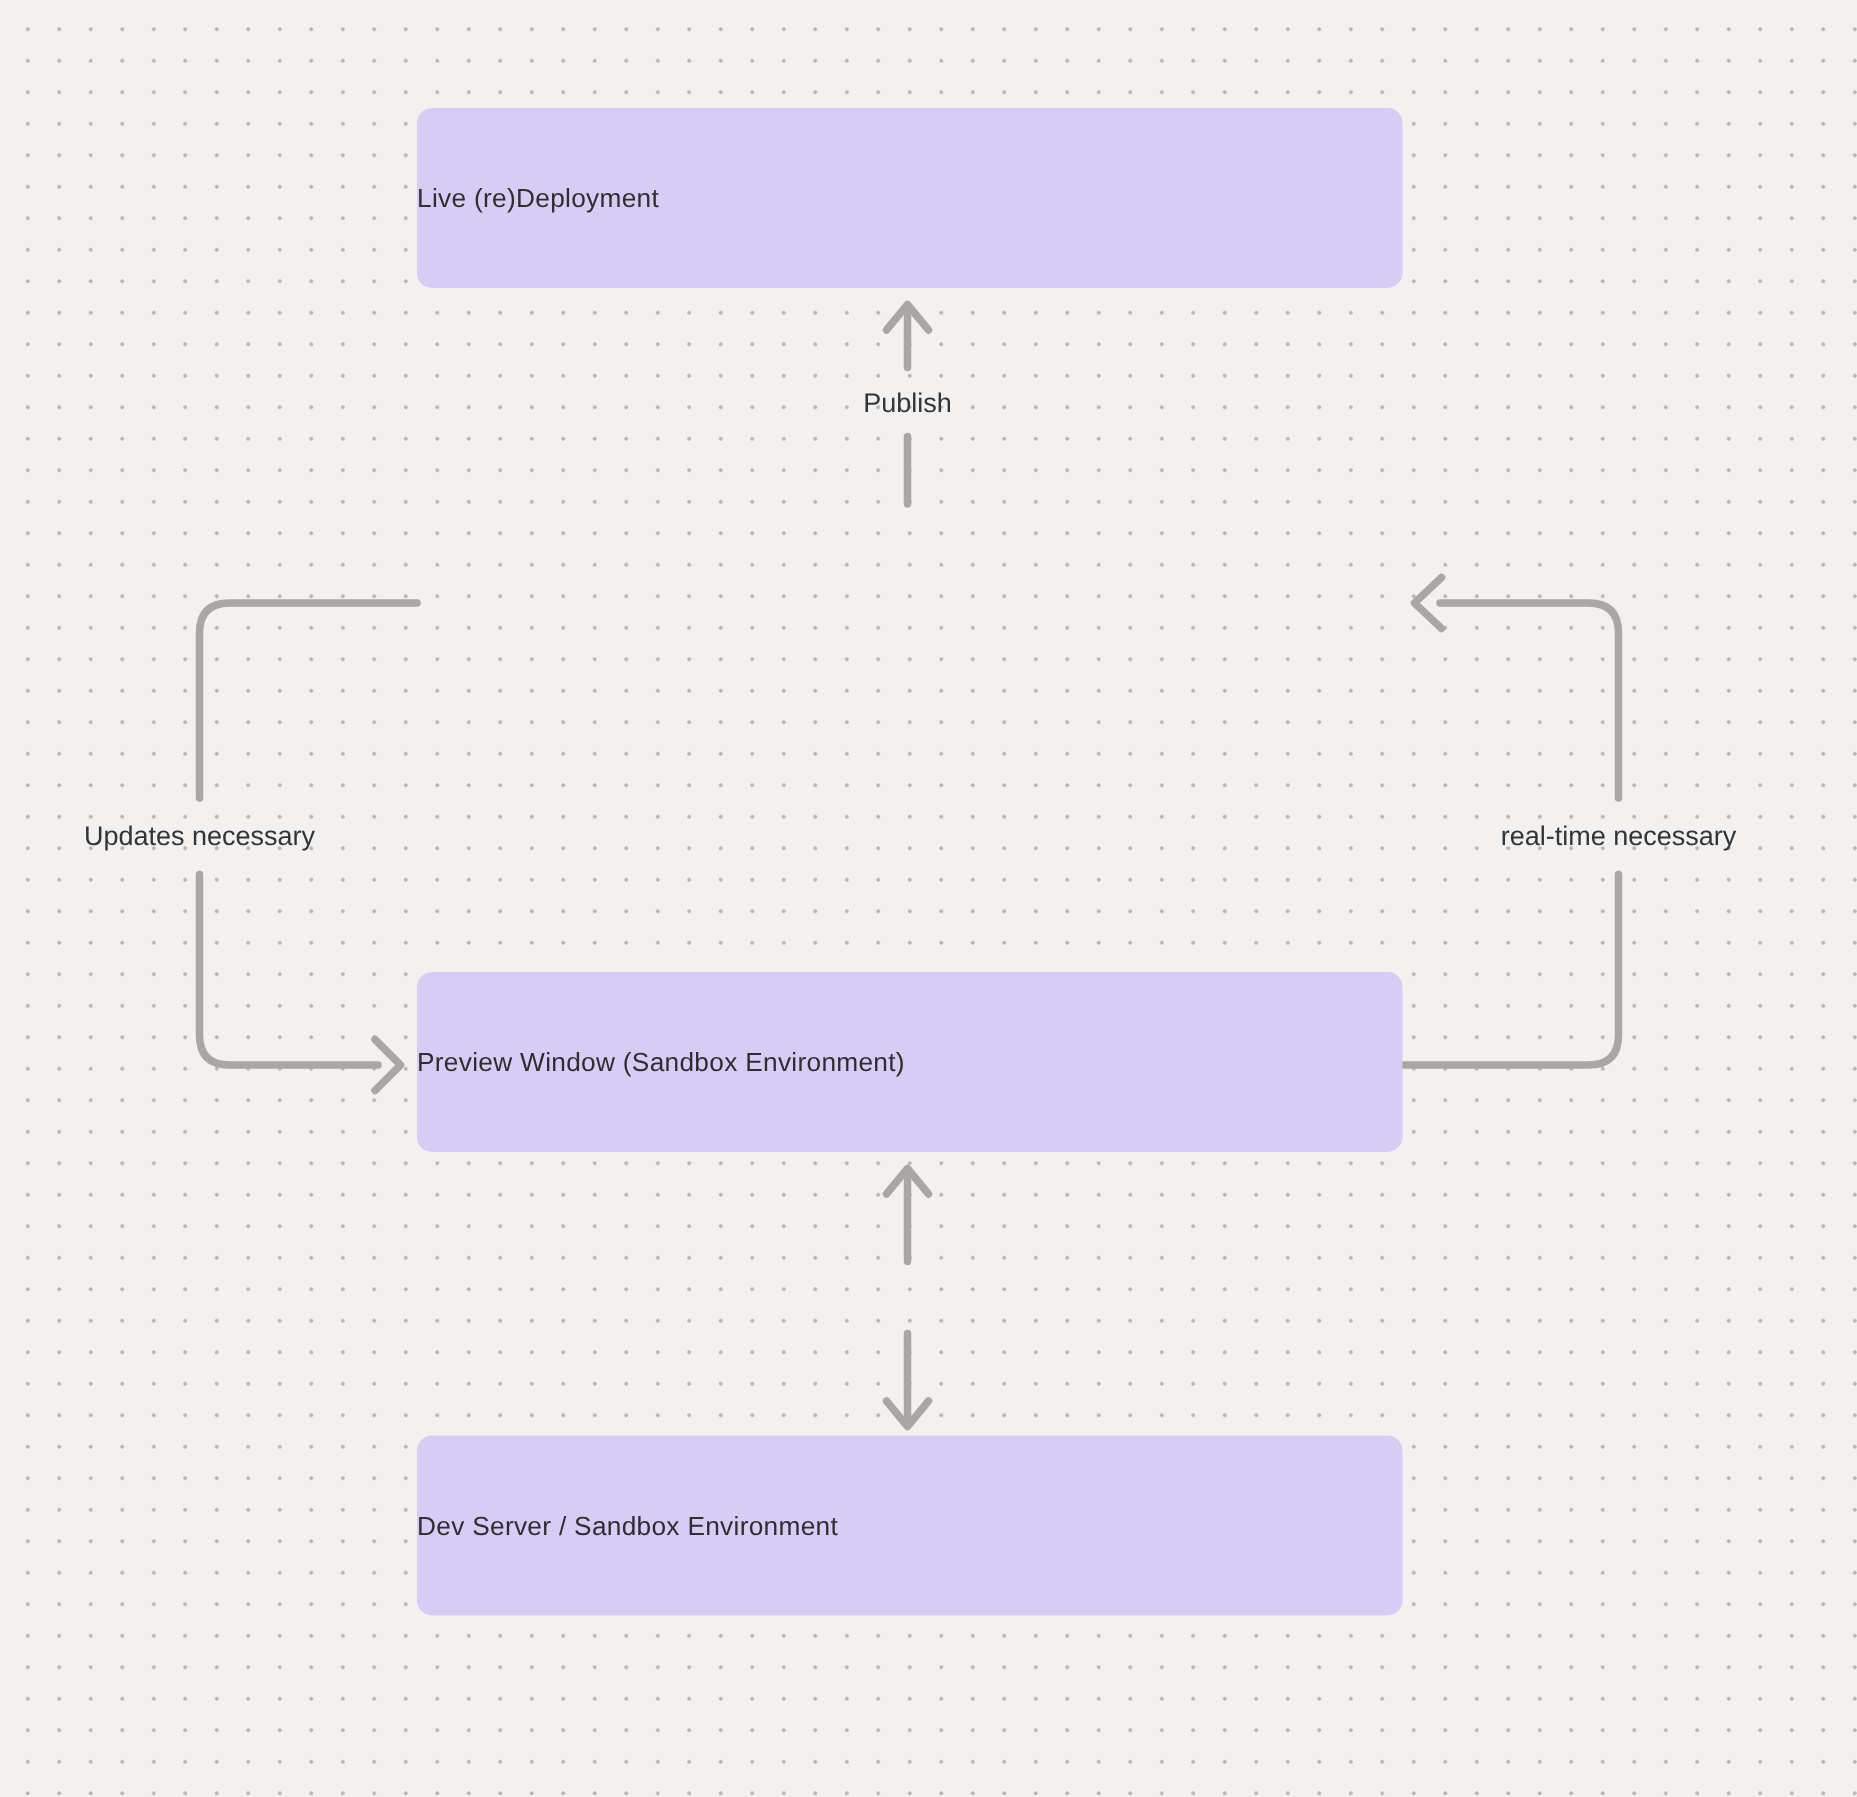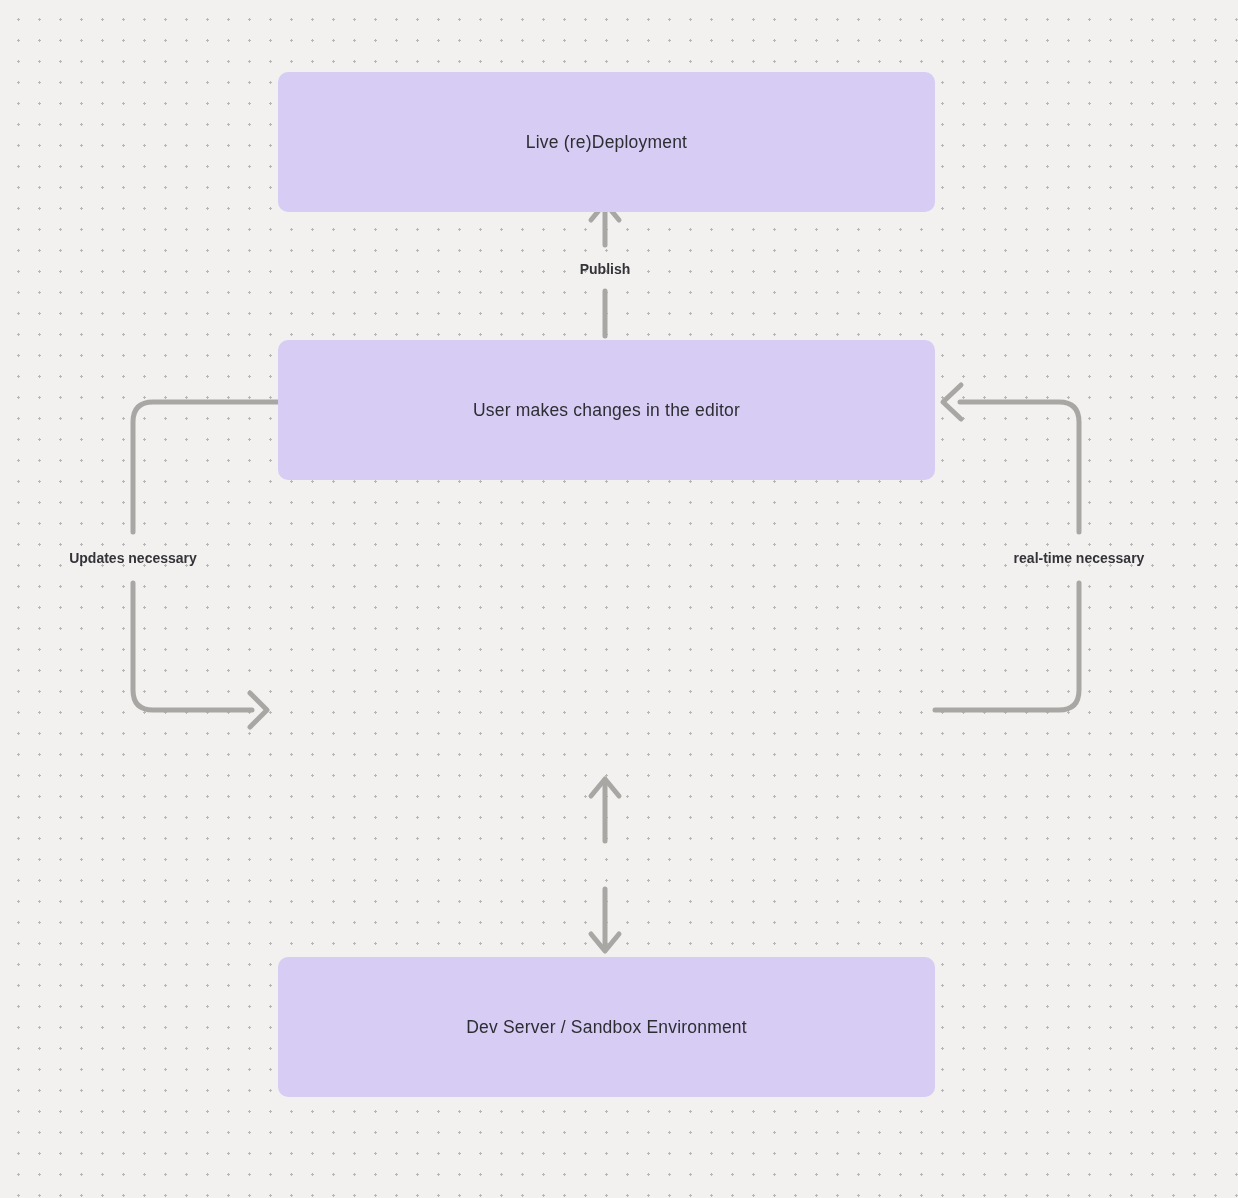--- a/index.html
+++ b/index.html
@@ -18,39 +18,38 @@
     height: 1198px;
     background-color: #f2f1f0;
     background-image: radial-gradient(circle, #b9b7b5 1.3px, rgba(185,183,181,0) 1.4px);
     background-size: 21px 21px;
     background-position: 8px 9px;
   }
   .node {
     position: absolute;
     left: 278px;
     width: 657px;
-    height: 140px;
+    height: 120px;
     background: #d7cdf4;
     border-radius: 10px;
     display: flex;
     align-items: center;
-    justify-content: center;
   }
   .node-label {
     font-size: 17.5px;
     font-weight: 400;
     color: #2e2d33;
     letter-spacing: 0.2px;
     text-align: center;
   }
   .edge-label {
     position: absolute;
     transform: translate(-50%, -50%);
-    font-size: 14px;
-    font-weight: 700;
+    font-size: 18px;
+    font-weight: 400;
     color: #343338;
     white-space: nowrap;
   }
   svg.arrows {
     position: absolute;
     left: 0;
     top: 0;
     width: 1238px;
     height: 1198px;
     pointer-events: none;
@@ -92,22 +91,22 @@
       <path d="M605 841 V782"></path>
       <path d="M591 796 L605 779 L619 796"></path>
       <path d="M605 889 V948"></path>
       <path d="M591 934 L605 951 L619 934"></path>
     </g>
   </svg>
 
   <div class="node" style="top:72px">
     <span class="node-label">Live (re)Deployment</span>
   </div>
-  <div class="node" style="top:340px">
-    <span class="node-label">User makes changes in the editor</span>
+  <div class="node" style="top:648px">
+    <span class="node-label">Preview Window (Sandbox Environment)</span>
   </div>
   <div class="node" style="top:957px">
     <span class="node-label">Dev Server / Sandbox Environment</span>
   </div>
 
   <div class="edge-label" style="left:605px;  top:269px">Publish</div>
   <div class="edge-label" style="left:133px;  top:558px">Updates necessary</div>
   <div class="edge-label" style="left:1079px; top:558px">real-time necessary</div>
 
 </div>

